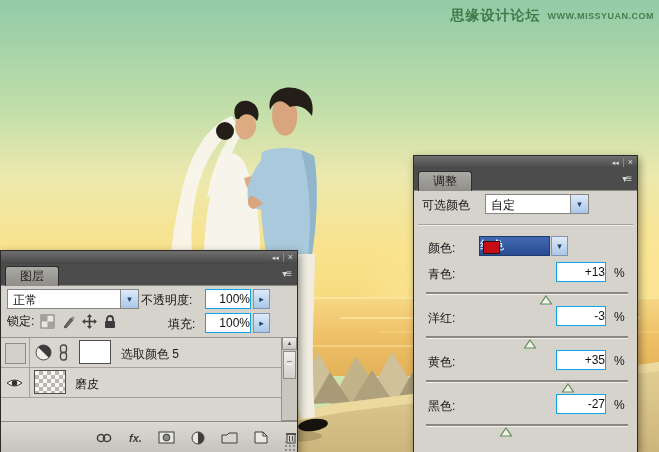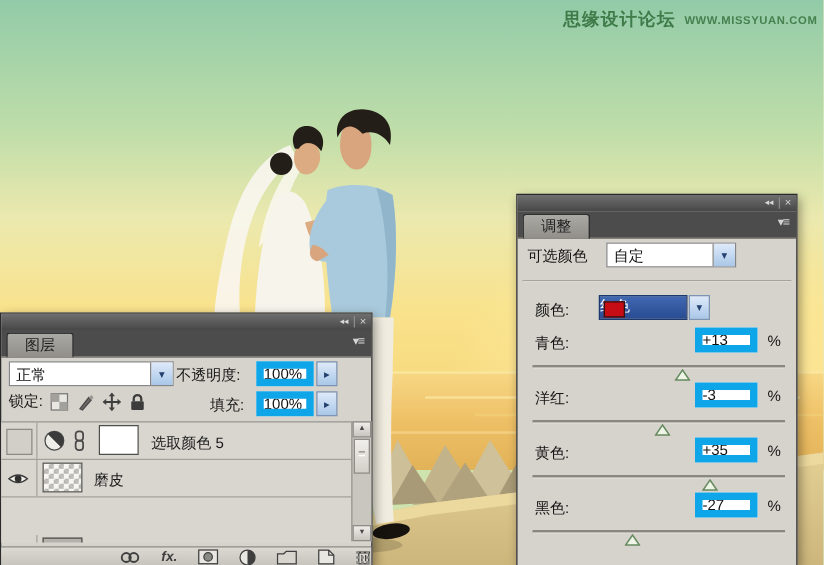--- a/index.html
+++ b/index.html
@@ -25,22 +25,22 @@
          border-radius:3px 3px 0 0;color:#1e1e1e;text-align:center;line-height:19px;}
   .p-menu{position:absolute;right:6px;top:4px;color:#d5d5d5;font-size:10px;letter-spacing:-1px;cursor:pointer;}
   .dd{position:absolute;height:20px;background:#fff;border:1px solid #868686;box-sizing:border-box;}
   .dd .dd-text{position:absolute;left:5px;top:2px;color:#111;}
   .dd-btn{position:absolute;right:0;top:0;bottom:0;width:17px;
           background:linear-gradient(#dfeafa,#a9c7e8);border-left:1px solid #868686;
           color:#23406e;text-align:center;font-size:9px;line-height:18px;cursor:pointer;}
   .spin-btn{position:absolute;width:17px;height:20px;background:linear-gradient(#dfeafa,#a9c7e8);
             border:1px solid #7d94b5;box-sizing:border-box;color:#23406e;text-align:center;
             font-size:9px;line-height:18px;cursor:pointer;}
-  .field{position:absolute;height:20px;background:#fff;border:6px solid #0ea5e9;box-sizing:border-box;
-         font-family:inherit;font-size:12px;text-align:left;color:#111;padding:0;}
+  .field{position:absolute;height:20px;background:#fff;border:1px solid #0ea5e9;box-sizing:border-box;
+         font-family:inherit;font-size:12px;text-align:right;color:#111;padding:0;}
   .lbl{position:absolute;color:#151515;white-space:nowrap;}
   
   #layers-panel{left:0;top:250px;width:296px;height:202px;}
   #lp-blend{left:6px;top:38px;width:132px;padding-left:32px;}
   #lp-list{position:absolute;left:0;top:86px;right:0;height:96px;background:#d9d6d0;
            border-top:1px solid #979590;overflow:hidden;}
   .lrow{position:absolute;left:0;right:15px;height:29px;border-bottom:1px solid #a5a29c;}
   .lrow .well{position:absolute;left:0;top:0;width:28px;height:29px;border-right:1px solid #a5a29c;}
   .lrow.sel{background:linear-gradient(#3a62ad,#2c5095);color:#fff;}
   .lrow .lname{position:absolute;top:8px;color:#1b1b1b;}
@@ -52,21 +52,21 @@
      background-size:8px 8px;background-position:0 0,4px 4px;}
   .thumb.mask2{background:radial-gradient(circle at 18% 22%,#63635e 0 18%,#97968f 38%,#ffffff 62%);}
   .thumb.gray{background:#b3b1ac;}
   .emptywell{position:absolute;left:4px;top:5px;width:19px;height:19px;border:1px solid #8d8b86;background:#d2cfc9;}
   #lp-scroll{position:absolute;right:0;top:86px;width:15px;height:96px;background:#c9c6c0;border-left:1px solid #97948f;}
   .sc-btn{position:absolute;left:0;right:0;height:13px;background:linear-gradient(#efede9,#c8c5bf);
           border:1px solid #8f8d88;box-sizing:border-box;color:#4a4a4a;font-size:6px;text-align:center;line-height:11px;cursor:pointer;}
   #lp-thumbtrack{position:absolute;left:1px;right:1px;top:14px;height:26px;background:linear-gradient(#f1efeb,#d3d0ca);
           border:1px solid #8f8d88;cursor:pointer;}
   #lp-thumbtrack .grip{margin:9px 3px 0;border-top:1px solid #8a8884;border-bottom:1px solid #fff;height:2px;}
-  #lp-bottom{position:absolute;left:0;bottom:0;right:0;height:16px;
+  #lp-bottom{position:absolute;left:0;bottom:0;right:0;height:32px;
              background:linear-gradient(#dcd9d3,#c6c3bd);border-top:1px solid #8f8d88;
              display:flex;align-items:center;gap:16px;padding-left:94px;box-sizing:border-box;}
   .bicon{width:18px;height:14px;display:flex;align-items:center;justify-content:center;cursor:pointer;color:#3f3f3f;}
   .fx-txt{font-style:italic;font-weight:bold;font-size:11px;color:#3f3f3f;}
   #lp-grip{position:absolute;right:1px;bottom:1px;width:12px;height:12px;
            background:radial-gradient(#8f8d88 1px,transparent 1.4px);background-size:4px 4px;}
   .lockrow{position:absolute;top:62px;left:6px;display:flex;align-items:center;gap:6px;}
   .lockicon{cursor:pointer;display:inline-flex;}
   
   #adj-panel{left:413px;top:155px;width:223px;height:297px;}

